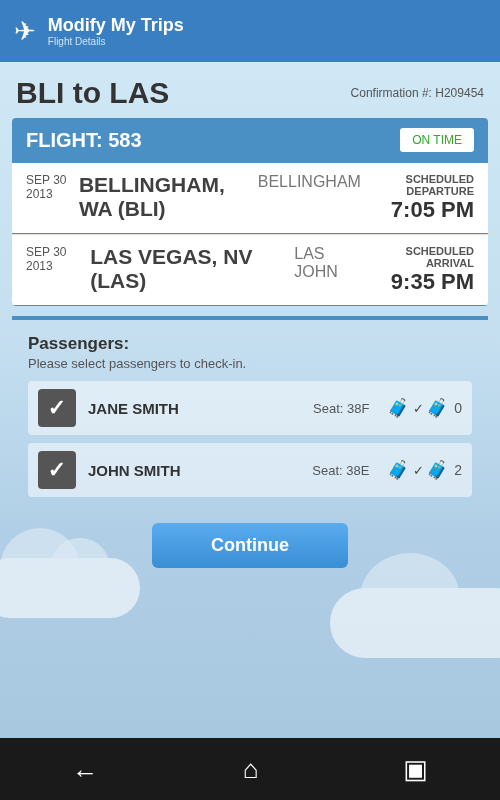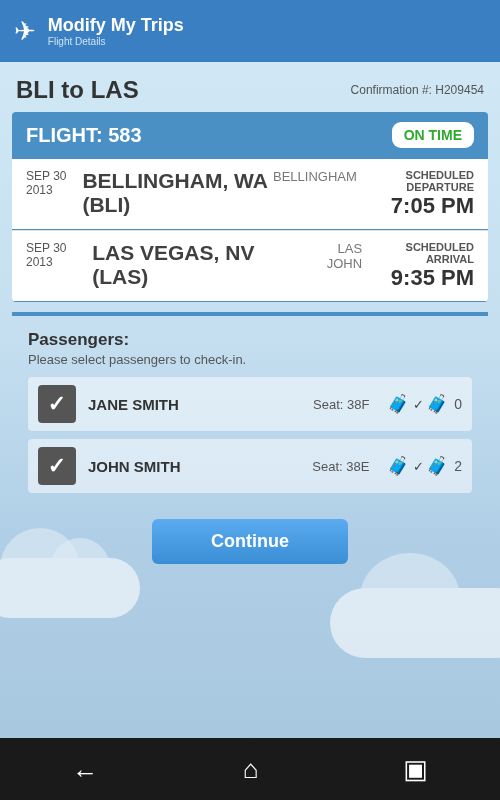--- a/index.html
+++ b/index.html
@@ -53,21 +53,21 @@
     }
 
     
     .page-title-row {
       display: flex;
       justify-content: space-between;
       align-items: center;
       padding: 14px 16px 8px 16px;
     }
     .page-title {
-      font-size: 24px;
+      font-size: 30px;
       font-weight: bold;
       color: #333;
     }
     .confirmation {
       font-size: 12px;
       color: #555;
     }
 
     
     .flight-card {
@@ -83,42 +83,42 @@
       padding: 10px 14px;
     }
     .flight-number {
       color: white;
       font-size: 20px;
       font-weight: bold;
     }
     .on-time-badge {
       background: white;
       color: #2eaa2e;
-      font-weight: bold;
-      font-size: 14px;
+      font-weight: normal;
+      font-size: 12px;
       padding: 5px 12px;
-      border-radius: 9px;
+      border-radius: 3px;
     }
 
     
     .flight-row {
       background: white;
       margin: 1px 0;
       padding: 10px 14px;
       display: flex;
       justify-content: space-between;
       align-items: flex-start;
     }
     .flight-row + .flight-row {
       border-top: 1px solid #e0e0e0;
     }
     .flight-left { display: flex; flex-direction: row; }
     .flight-date { font-size: 12px; color: #555; margin-bottom: 2px; }
     .flight-city { font-size: 21px; font-weight: bold; color: #404040; margin-bottom: 2px; }
-    .flight-city-name { font-size: 13px; color: #777; text-align: right; }
+    .flight-city-name { font-size: 16px; color: #777; }
     .flight-right { display: flex; flex-direction: column; align-items: flex-end; }
     .scheduled-label { font-size: 11px; color: #555; text-align: right; font-weight: bold; }
     .scheduled-time { font-size: 22px; font-weight: bold; color: #333; }
 
     
     .divider {
       height: 4px;
       background: #4a90c4;
       margin: 10px 12px;
     }

